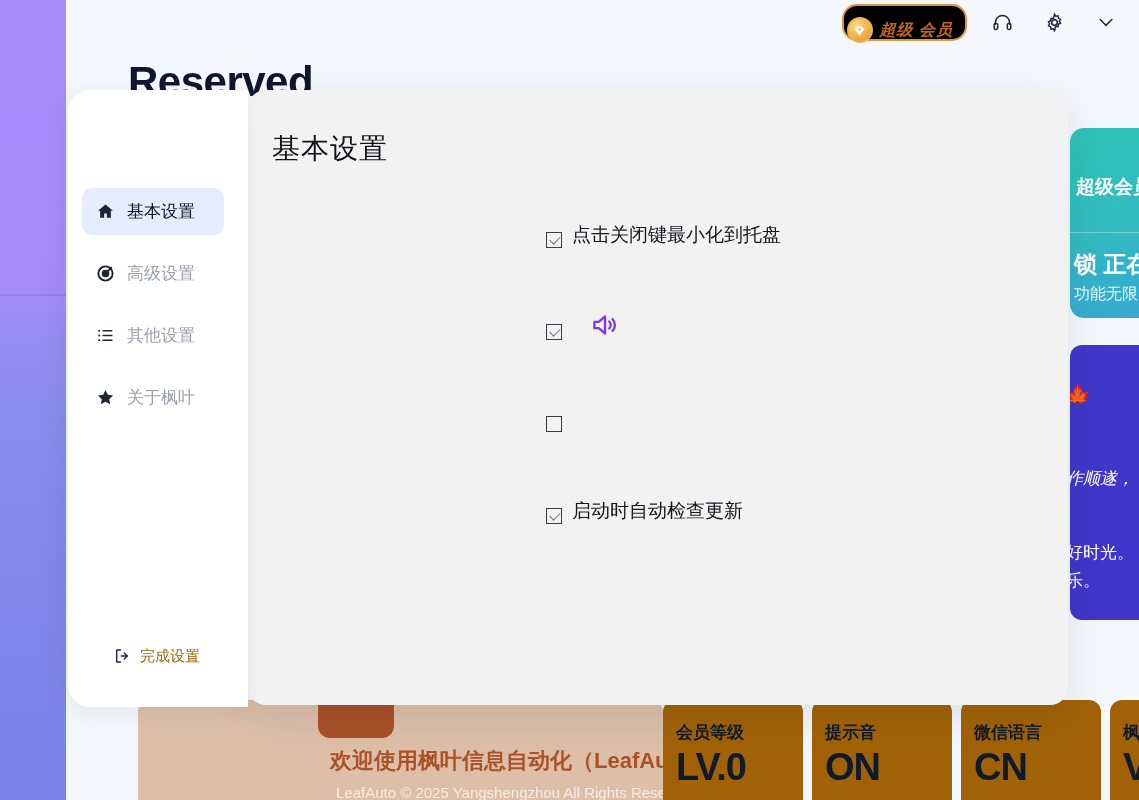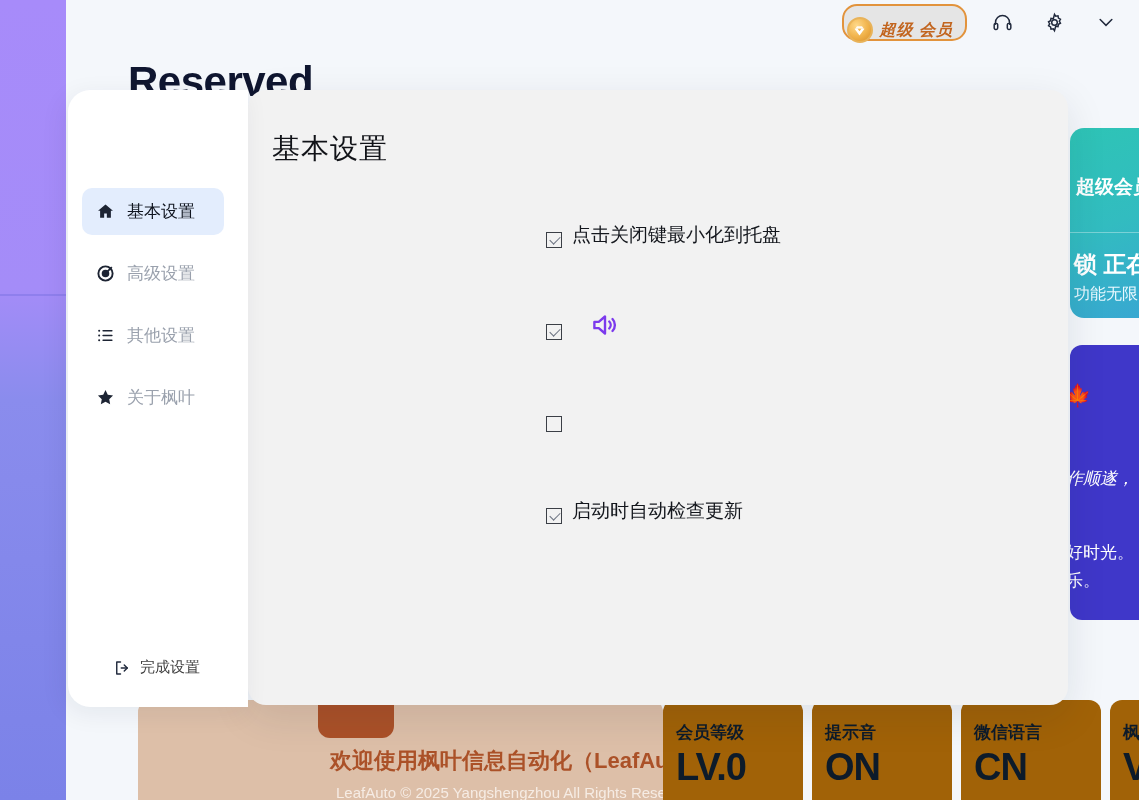--- a/index.html
+++ b/index.html
@@ -93,21 +93,21 @@
     white-space: nowrap; letter-spacing: -1px;
   }
 
   
   .topbar {
     position: absolute; left: 66px; top: 0; width: 1073px; height: 44px;
     display: flex; align-items: center; justify-content: flex-end;
   }
   .vip-badge {
     display: flex; align-items: center; height: 37px;
-    background: #e5e5e5; border: 2px solid #e2933c; border-radius: 15px;
+    background: #000000; border: 2px solid #e2933c; border-radius: 15px;
     padding: 16px 12px 0 3px; margin-right: 20px;
   }
   .vip-medal {
     width: 26px; height: 26px; border-radius: 50%;
     background: radial-gradient(circle at 35% 30%, #ffd98a 0%, #f0b24a 55%, #d98f27 100%);
     border: 2px solid #e8b35a; display: flex; align-items: center; justify-content: center;
     margin-right: 7px; flex: none;
   }
   .vip-medal svg { display: block; }
   .vip-text {
@@ -138,21 +138,21 @@
   }
   .nav-item.active { background: #e3edfd; color: #10151f; }
   .nav-item .n-ico {
     width: 22px; height: 22px; margin-right: 11px;
     display: flex; align-items: center; justify-content: center; color: #1d2433;
   }
   .nav-item .n-lab { white-space: nowrap; }
 
   .finish {
     position: absolute; left: 112px; top: 646px;
-    display: flex; color: #404040; font-size: 15px; margin-top: 12px;
+    display: flex; align-items: center; color: #a16207; font-size: 15px;
   }
   .finish .f-ico { width: 20px; height: 20px; margin-right: 8px; color: #20293c;
     display: flex; align-items: center; justify-content: center; }
 
   .panel-title {
     position: absolute; left: 272px; top: 130px;
     font-size: 28px; color: #111318; letter-spacing: 1px;
   }
 
   .options { position: absolute; left: 546px; top: 216px; width: 480px; }

